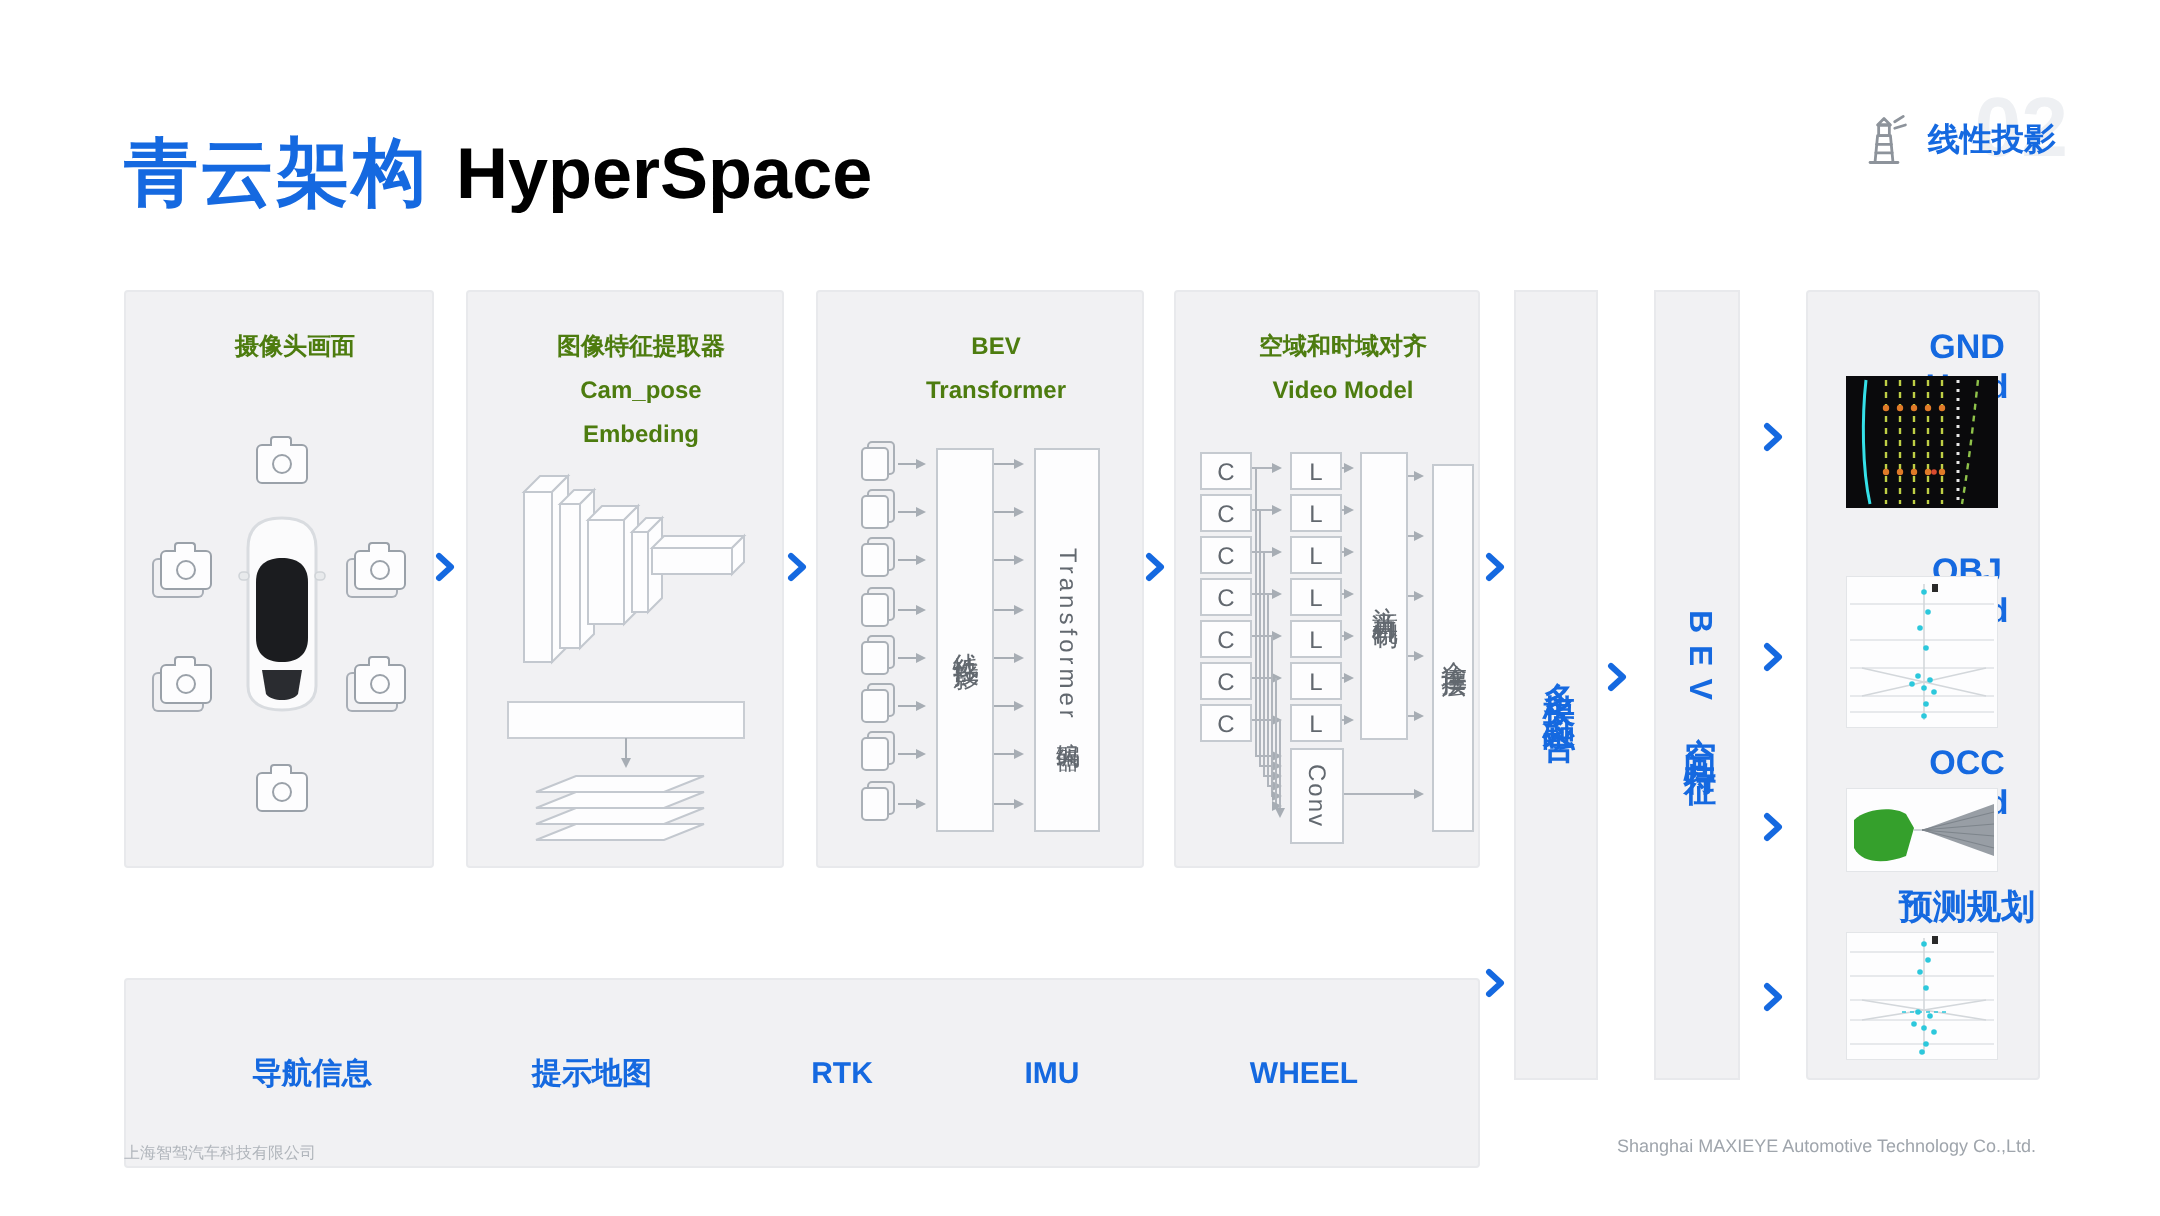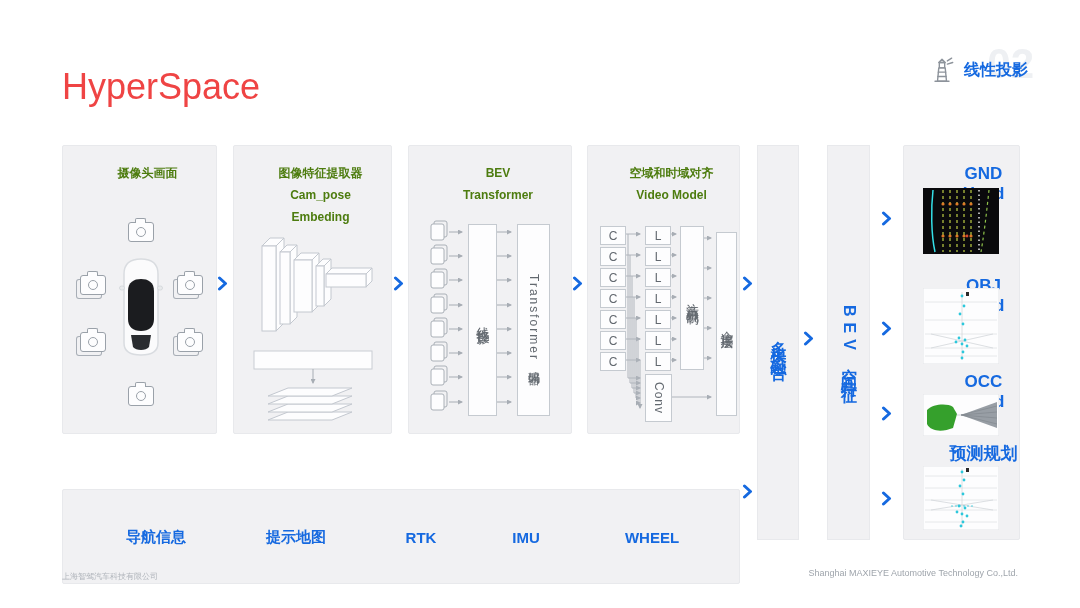--- a/index.html
+++ b/index.html
@@ -1,21 +1,21 @@
 <!DOCTYPE html>
 <html><head>
 <meta charset="utf-8">
 <style>
   html,body{margin:0;padding:0;background:#fff;}
   .slide{position:relative;width:1080px;height:608px;background:#ffffff;overflow:hidden;
          font-family:"Liberation Sans","DejaVu Sans",sans-serif;}
   
   .title-row{position:absolute;left:62px;top:46px;display:flex;align-items:baseline;gap:14px;white-space:nowrap;}
   .title-cn{font-size:37px;font-weight:800;color:#1569e0;letter-spacing:1px;}
-  .title-en{font-size:36px;font-weight:400;color:#ef4444;margin-top:20px;}
+  .title-en{font-size:36px;font-weight:700;color:#000000;margin-top:20px;}
   .subtitle{position:absolute;left:64px;top:96px;font-size:19px;font-weight:700;color:#2e3237;letter-spacing:1px;}
   
   .features{position:absolute;top:52px;right:52px;display:flex;gap:44px;}
   .feature{position:relative;display:flex;align-items:center;gap:7px;height:36px;}
   .feature .wm{position:absolute;right:-6px;top:-12px;font-size:42px;font-weight:800;color:#eef0f3;z-index:0;}
   .feature svg{position:relative;z-index:1;}
   .feature .flabel{position:relative;z-index:1;font-size:16px;font-weight:700;color:#1569e0;white-space:nowrap;}
   
   .panel{position:absolute;background:#f1f1f3;border:1px solid #e8e9ec;border-radius:2px;}
   .panel-title{position:absolute;left:16px;right:0;text-align:center;color:#4d7c0f;font-weight:700;font-size:12px;line-height:22px;}
@@ -46,20 +46,21 @@
   
   .footer-left{position:absolute;left:62px;top:571px;font-size:8px;color:#b0b5bb;}
   .footer-right{position:absolute;right:62px;top:568px;font-size:9px;color:#9fa5ac;}
 </style>
 </head>
 <body>
 
 <div class="slide">
 
   <div class="title-row">
+    <span class="title-cn">青云架构</span>
     <span class="title-en">HyperSpace</span>
   </div>
 
   <div class="features">
     <div class="feature">
       <span class="wm">02</span>
       <svg width="30" height="30" viewBox="0 0 28 28">
         <g stroke="#8d939b" stroke-width="1.3" fill="none" stroke-linecap="round" stroke-linejoin="round">
           <path d="M11,7 L14,4 L17,7 Z"></path>
             <rect x="11.5" y="7" width="5" height="5"></rect>

